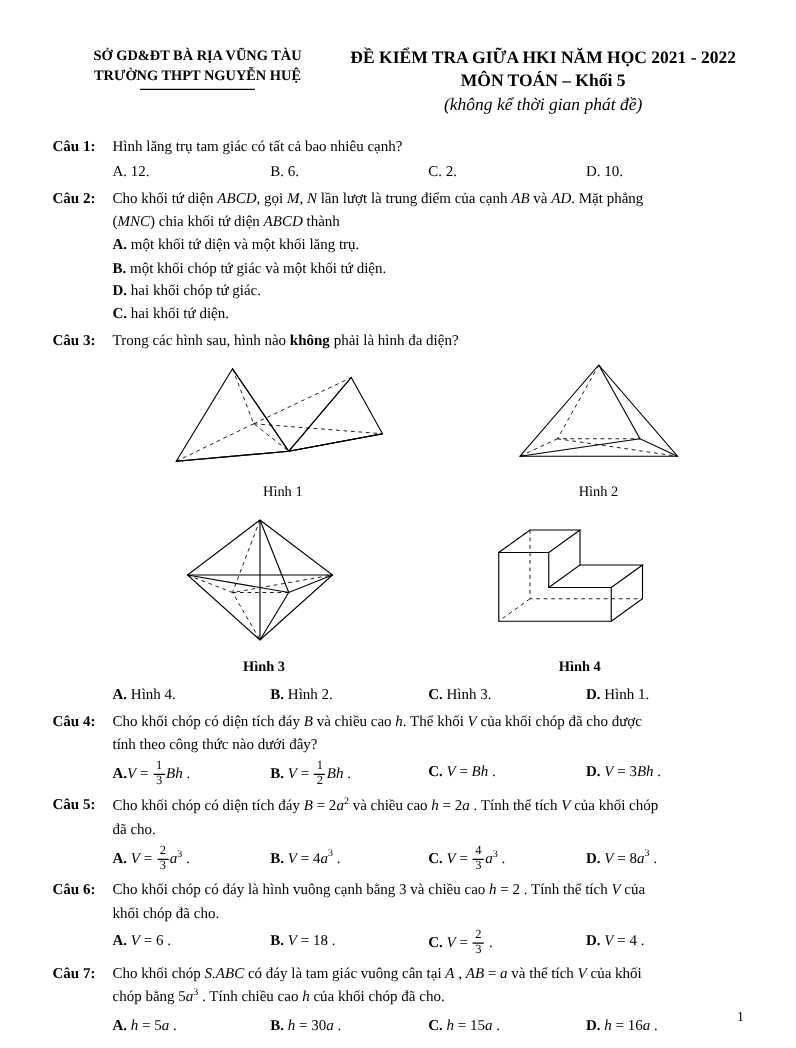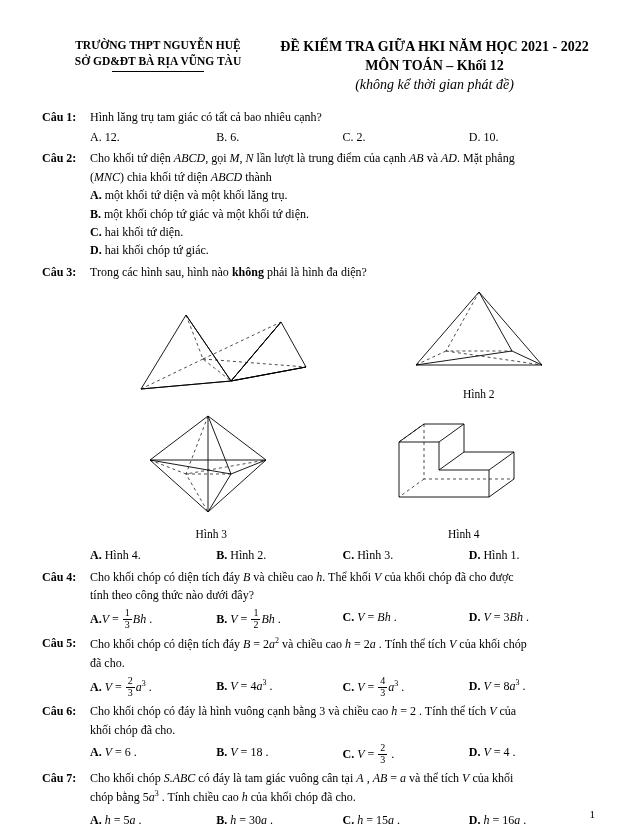--- a/index.html
+++ b/index.html
@@ -135,27 +135,27 @@
     font-size: 11px;
   }
 </style>
 </head>
 <body>
 
 <div class="page">
 
   <div class="header">
     <div class="header-left">
+      <div>SỞ GD&amp;ĐT BÀ RỊA VŨNG TÀU</div>
       <div>TRƯỜNG THPT NGUYỄN HUỆ</div>
-      <div>SỞ GD&amp;ĐT BÀ RỊA VŨNG TÀU</div>
       <div class="rule"></div>
     </div>
     <div class="header-right">
       <div class="b">ĐỀ KIỂM TRA GIỮA HKI NĂM HỌC 2021 - 2022</div>
-      <div class="b">MÔN TOÁN – Khối 12</div>
+      <div class="b">MÔN TOÁN – Khối 5</div>
       <div class="i">(không kể thời gian phát đề)</div>
     </div>
   </div>
 
   <div class="content">
 
     <div class="qrow">
       <div class="qlabel">Câu 1:</div>
       <div class="qbody">
         <div class="qtext">Hình lăng trụ tam giác có tất cả bao nhiêu cạnh?</div>
@@ -173,22 +173,22 @@
       <div class="qbody">
         <div class="qtext">
           <span>Cho khối tứ diện </span><span class="it">ABCD</span><span>, gọi </span><span class="it">M</span><span>, </span><span class="it">N</span><span> lần lượt là trung điểm của cạnh </span><span class="it">AB</span><span> và </span><span class="it">AD</span><span>. Mặt phẳng</span>
         </div>
         <div class="qtext sub">
           <span>(</span><span class="it">MNC</span><span>) chia khối tứ diện </span><span class="it">ABCD</span><span> thành</span>
         </div>
         <div class="ans-list">
           <div><span class="bd">A.</span> <span>một khối tứ diện và một khối lăng trụ.</span></div>
           <div><span class="bd">B.</span> <span>một khối chóp tứ giác và một khối tứ diện.</span></div>
+          <div><span class="bd">D.</span> <span>hai khối chóp tứ giác.</span></div>
           <div><span class="bd">C.</span> <span>hai khối tứ diện.</span></div>
-          <div><span class="bd">D.</span> <span>hai khối chóp tứ giác.</span></div>
         </div>
       </div>
     </div>
 
     <div class="qrow">
       <div class="qlabel">Câu 3:</div>
       <div class="qbody">
         <div class="qtext">
           <span>Trong các hình sau, hình nào </span><span class="bd">không</span><span> phải là hình đa diện?</span>
         </div>
@@ -204,40 +204,41 @@
                   <path d="M100,74 L175,60"></path>
                   <path d="M10,82 L100,74"></path>
                 </g>
                 <g stroke="#000" fill="none" stroke-width="0.7" stroke-dasharray="3,3">
                   <path d="M55,8 L72,52 L100,74"></path>
                   <path d="M72,52 L10,82"></path>
                   <path d="M72,52 L150,15"></path>
                   <path d="M72,52 L175,60"></path>
                 </g>
               </svg>
+              <div class="fig-cap">Hình 1</div>
             </div>
 
             <div class="fig-cell">
               <svg width="150" height="90" viewBox="0 0 150 90">
                 <g stroke="#000" fill="none" stroke-width="0.9">
                   <path d="M75,5 L12,78 L138,78 Z"></path>
                   <path d="M75,5 L108,64"></path>
                   <path d="M12,78 L108,64 L138,78"></path>
                 </g>
                 <g stroke="#000" fill="none" stroke-width="0.7" stroke-dasharray="3,3">
                   <path d="M75,5 L42,64 L108,64"></path>
                   <path d="M42,64 L12,78"></path>
                   <path d="M42,64 L138,78"></path>
                 </g>
               </svg>
               <div class="fig-cap">Hình 2</div>
             </div>
           </div>
 
-          <div class="fig-row" style="margin-top:10px;">
+          <div class="fig-row" style="margin-top:10px;font-weight:bold;">
             <div class="fig-cell">
               <svg width="150" height="105" viewBox="0 0 150 105">
                 <g stroke="#000" fill="none" stroke-width="0.9">
                   <path d="M72,4 L14,48 L72,100 L130,48 Z"></path>
                   <path d="M72,4 L72,100"></path>
                   <path d="M14,48 L130,48"></path>
                   <path d="M72,4 L95,62 L72,100"></path>
                   <path d="M14,48 L95,62 L130,48"></path>
                 </g>
                 <g stroke="#000" fill="none" stroke-width="0.7" stroke-dasharray="3,3">

